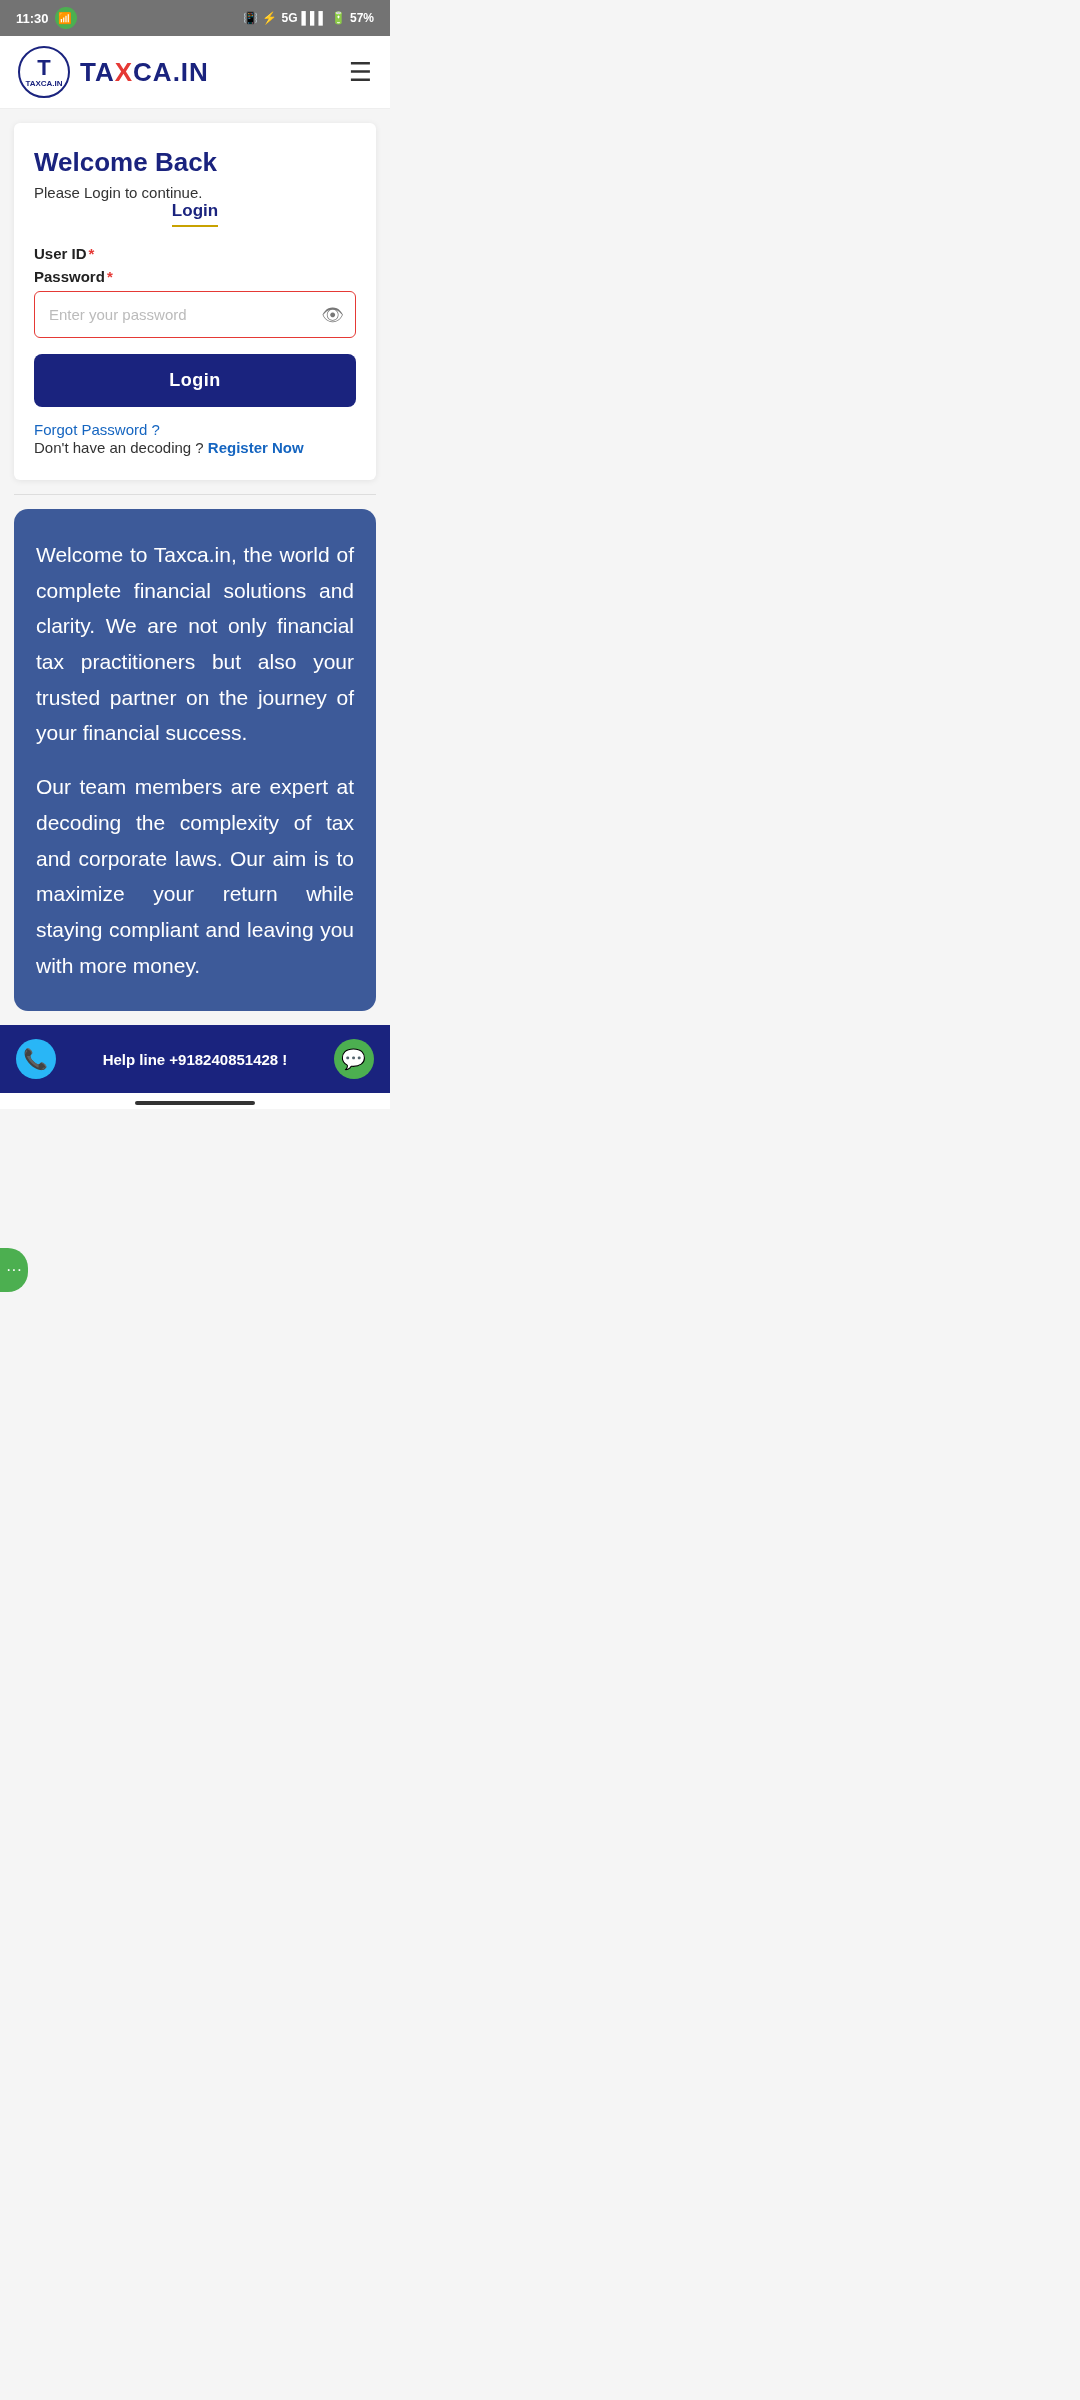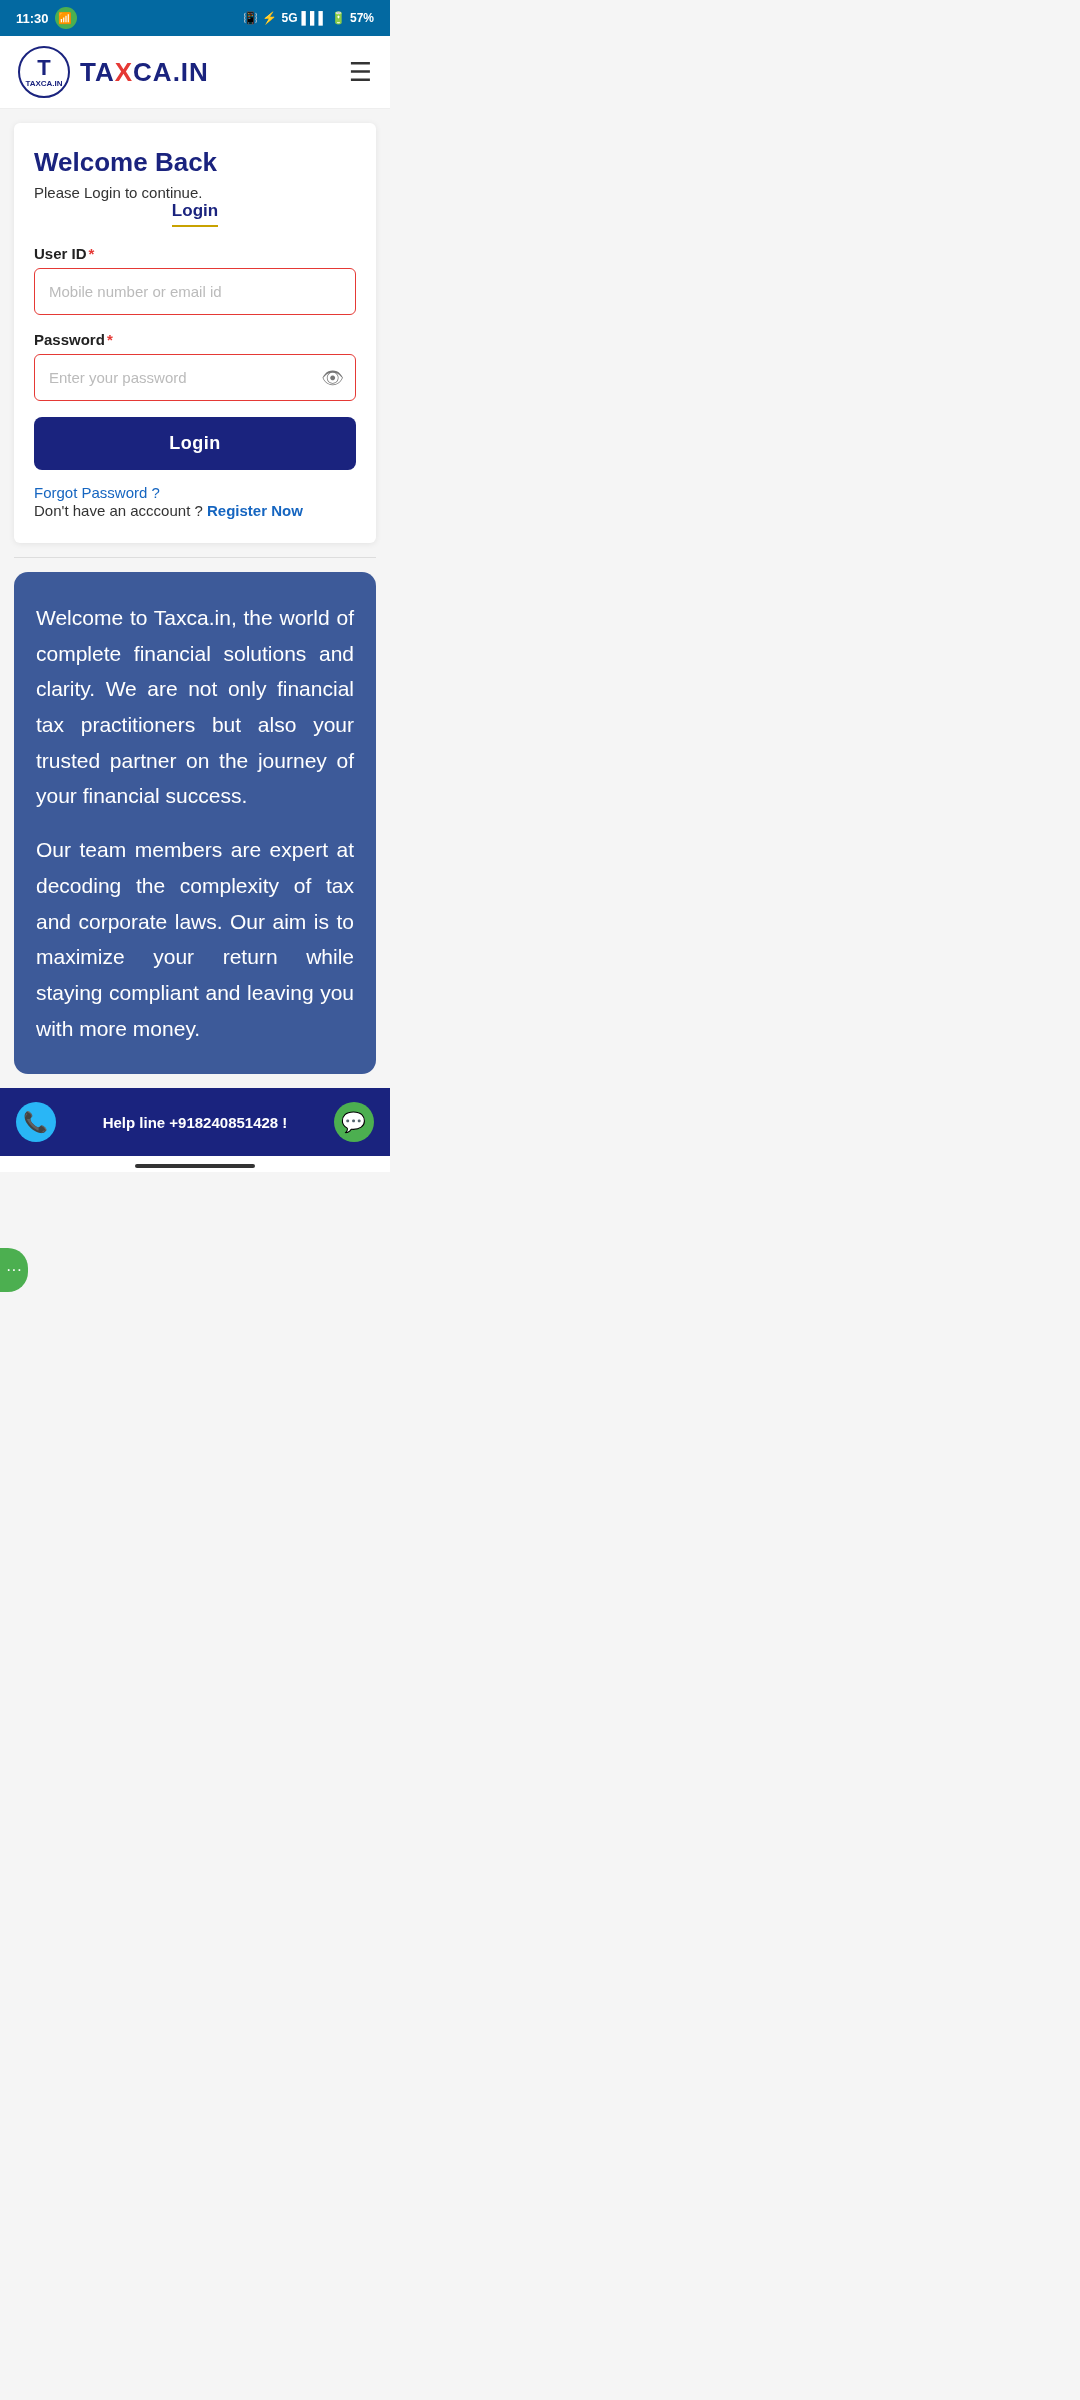--- a/index.html
+++ b/index.html
@@ -8,21 +8,21 @@
     body {
       width: 390px;
       min-height: 864px;
       background: #f5f5f5;
       font-family: 'Segoe UI', Arial, sans-serif;
       overflow-x: hidden;
     }
 
     
     .status-bar {
-      background: #0369a1;
+      background: #737373;
       color: #fff;
       display: flex;
       align-items: center;
       justify-content: space-between;
       padding: 6px 16px;
       height: 36px;
       font-size: 13px;
       font-weight: 600;
     }
     .status-left { display: flex; align-items: center; gap: 6px; }
@@ -296,42 +296,39 @@
     <div class="welcome-subtitle">Please Login to continue.</div>
 
     <div class="tab-area">
       <div class="tab-login">Login</div>
     </div>
 
     
     <div class="field-label">
       <span>User ID</span><span class="required">*</span>
     </div>
-    <div class="input-wrapper">
-      <input class="form-input" type="text" placeholder="Mobile number or email id" style="">
-    </div>
 
     
     <div class="field-label">
       <span>Password</span><span class="required">*</span>
     </div>
     <div class="input-wrapper">
       <input class="form-input" type="password" placeholder="Enter your password" style="">
       <span class="eye-icon">👁</span>
     </div>
 
     
     <button class="login-btn">Login</button>
 
     
     <a href="#" class="forgot-link">Forgot Password ?</a>
 
     
     <div class="register-row">
-      <span>Don't have an acccount ?</span>
+      <span>Don't have an decoding ?</span>
       <a href="#" class="register-link">Register Now</a>
     </div>
   </div>
 
 </div>
 
 <hr class="divider">
 
 <div class="info-card">
   <div class="info-text">Welcome to Taxca.in, the world of complete financial solutions and clarity. We are not only financial tax practitioners but also your trusted partner on the journey of your financial success.</div>

